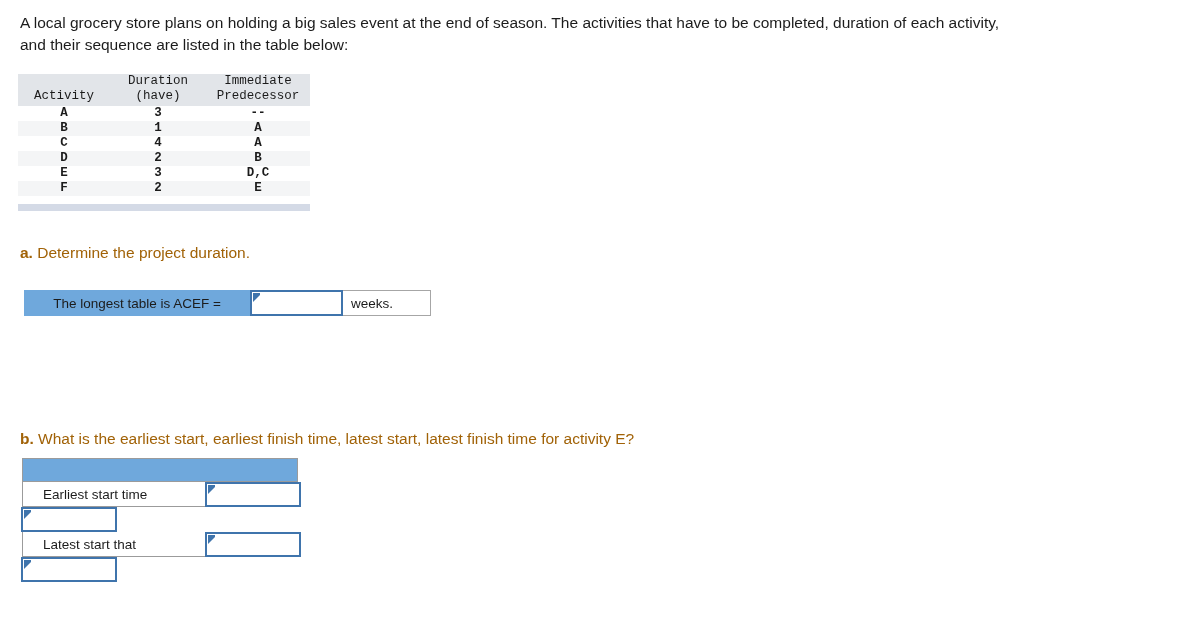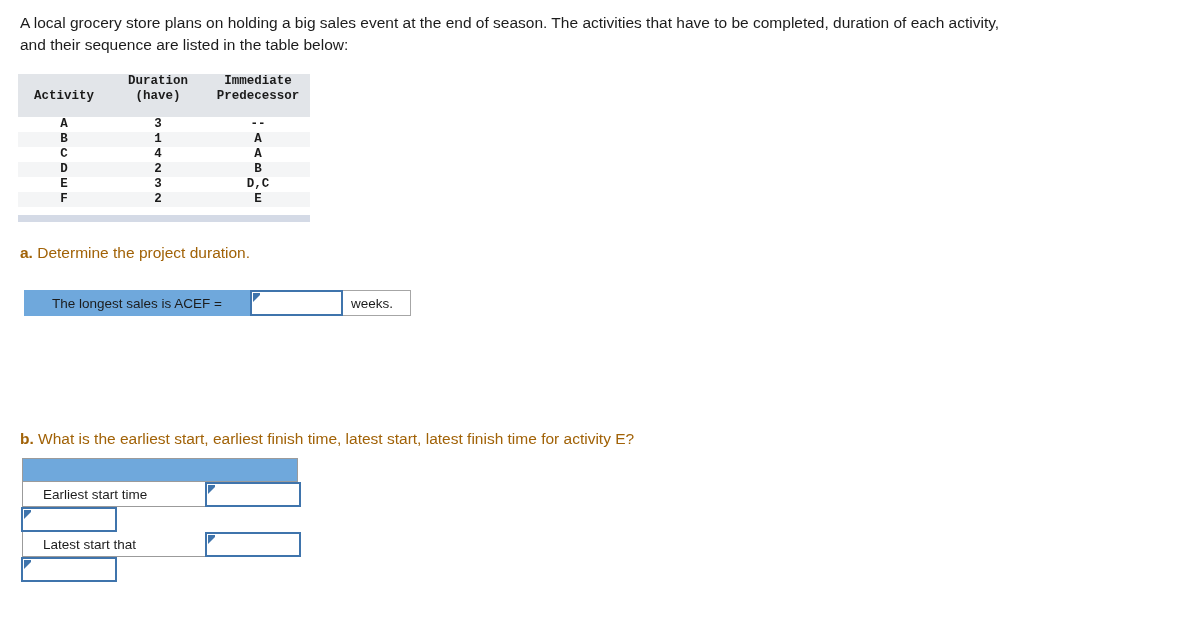--- a/index.html
+++ b/index.html
@@ -38,35 +38,35 @@
   table.data-table {
     border-collapse: collapse;
     width: 292px;
     font-family: "Liberation Mono", "DejaVu Sans Mono", monospace;
     font-size: 12.5px;
     font-weight: bold;
     color: #1b1b1b;
   }
   table.data-table thead th {
     background: #e2e5e9;
-    font-weight: bold;
+    font-weight: normal;
     text-align: center;
     padding: 0;
     line-height: 15px;
     vertical-align: bottom;
     border: none;
   }
   table.data-table thead th .hdr-top {
     display: block;
     height: 15px;
   }
   table.data-table thead th .hdr-bot {
     display: block;
     height: 16px;
-    padding-bottom: 12px;
+    padding-bottom: 1px;
   }
   table.data-table tbody td {
     text-align: center;
     padding: 0;
     height: 15px;
     line-height: 15px;
     border: none;
   }
   table.data-table tbody tr.alt td {
     background: #f4f5f6;
@@ -144,21 +144,21 @@
     left: 1px;
     top: 1px;
     width: 0;
     height: 0;
     border-left: 7px solid #3f74ac;
     border-bottom: 7px solid transparent;
     border-top: 2px solid #3f74ac;
     pointer-events: none;
   }
   .ans-unit-cell {
-    width: 68px;
+    width: 88px;
     border: 1px solid #a6a6a6;
     border-left: none;
     background: #ffffff;
     display: flex;
     align-items: center;
     padding-left: 8px;
     font-size: 13.5px;
     box-sizing: border-box;
     color: #1c1c1c;
   }
@@ -277,21 +277,21 @@
   </table>
   <div class="table-footer-gap"></div>
   <div class="table-footer-bar"></div>
 </div>
 
 <div class="question" id="question-a">
   <span class="qlabel">a.</span><span> Determine the project duration.</span>
 </div>
 
 <div class="answer-row-a">
-  <div class="ans-label-blue">The longest sales is ACEF =</div>
+  <div class="ans-label-blue">The longest table is ACEF =</div>
   <div class="ans-input-cell">
     <span class="corner-flag"></span>
     <input type="text" value="" style="">
   </div>
   <div class="ans-unit-cell">weeks.</div>
 </div>
 
 <div class="question" id="question-b">
   <span class="qlabel">b.</span><span> What is the earliest start, earliest finish time, latest start, latest finish time for activity E?</span>
 </div>

